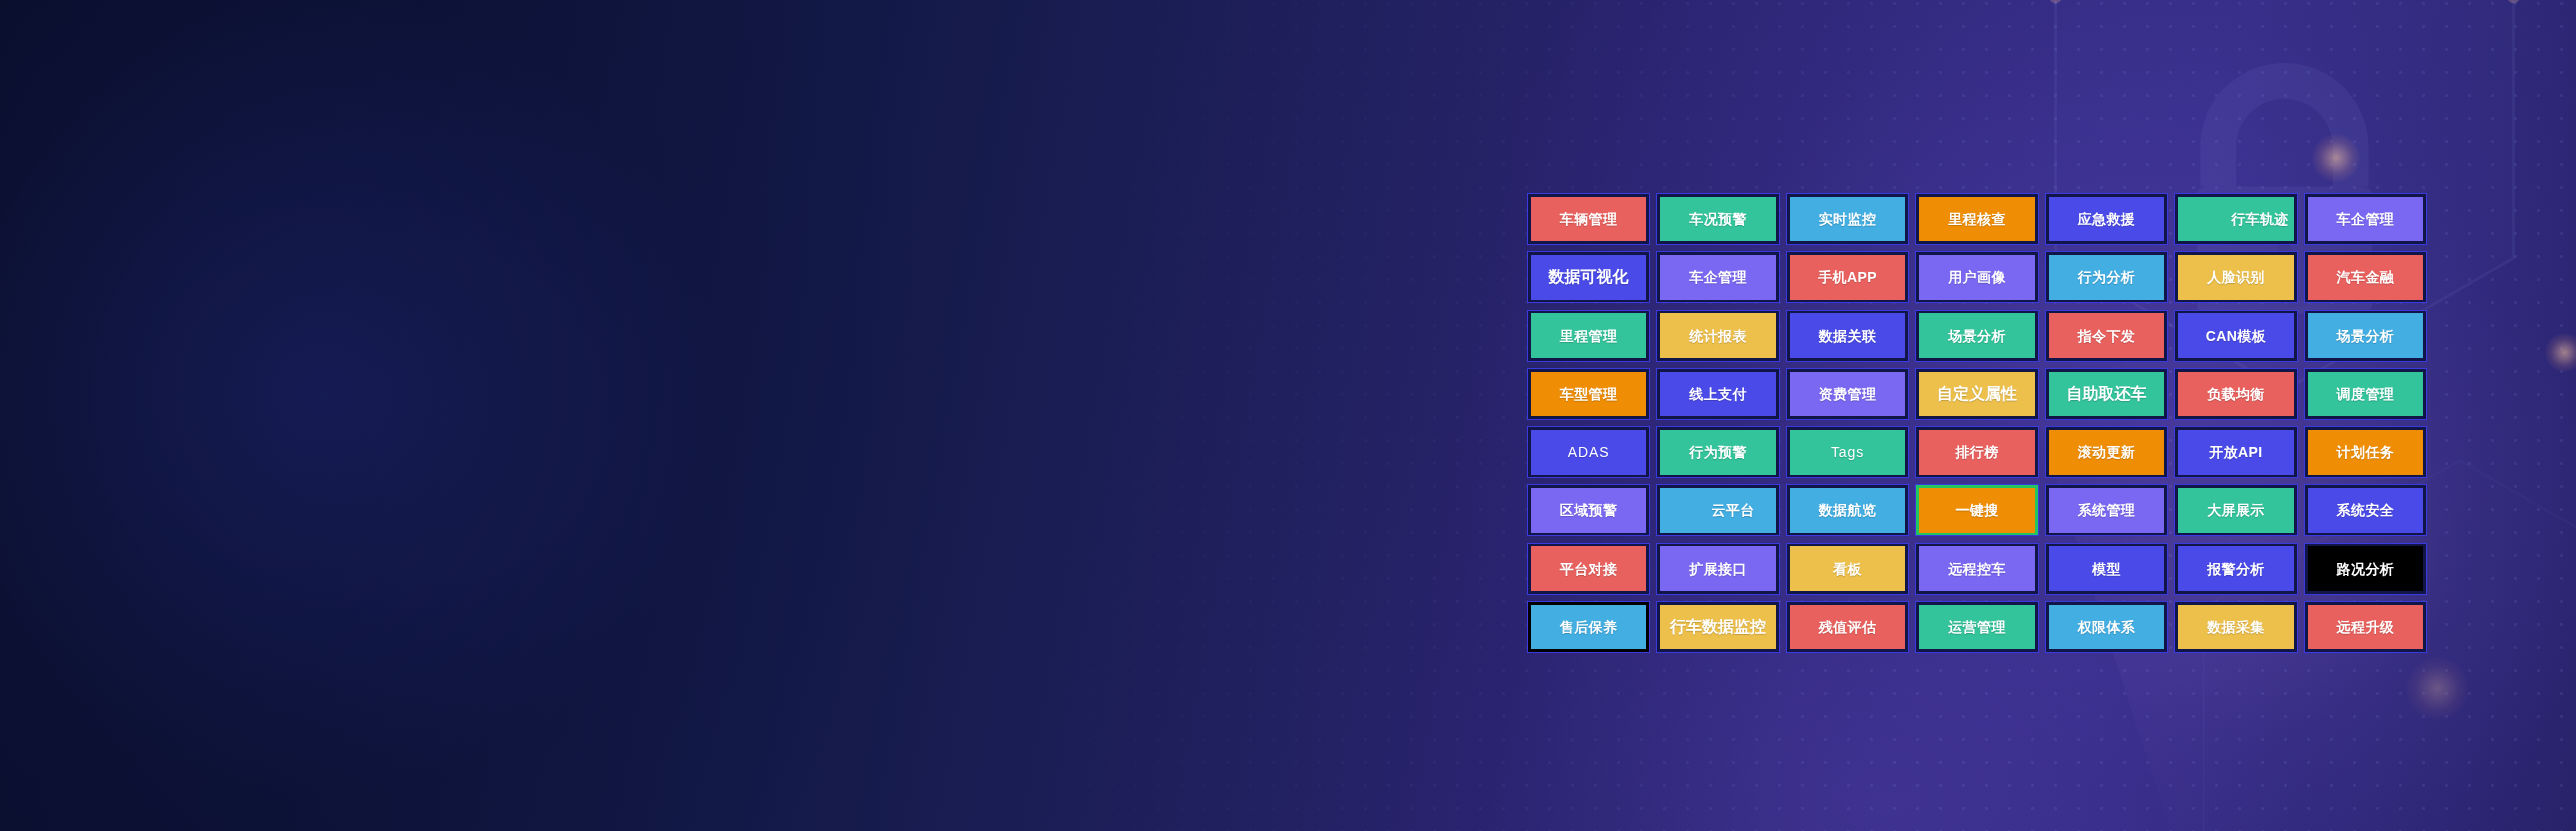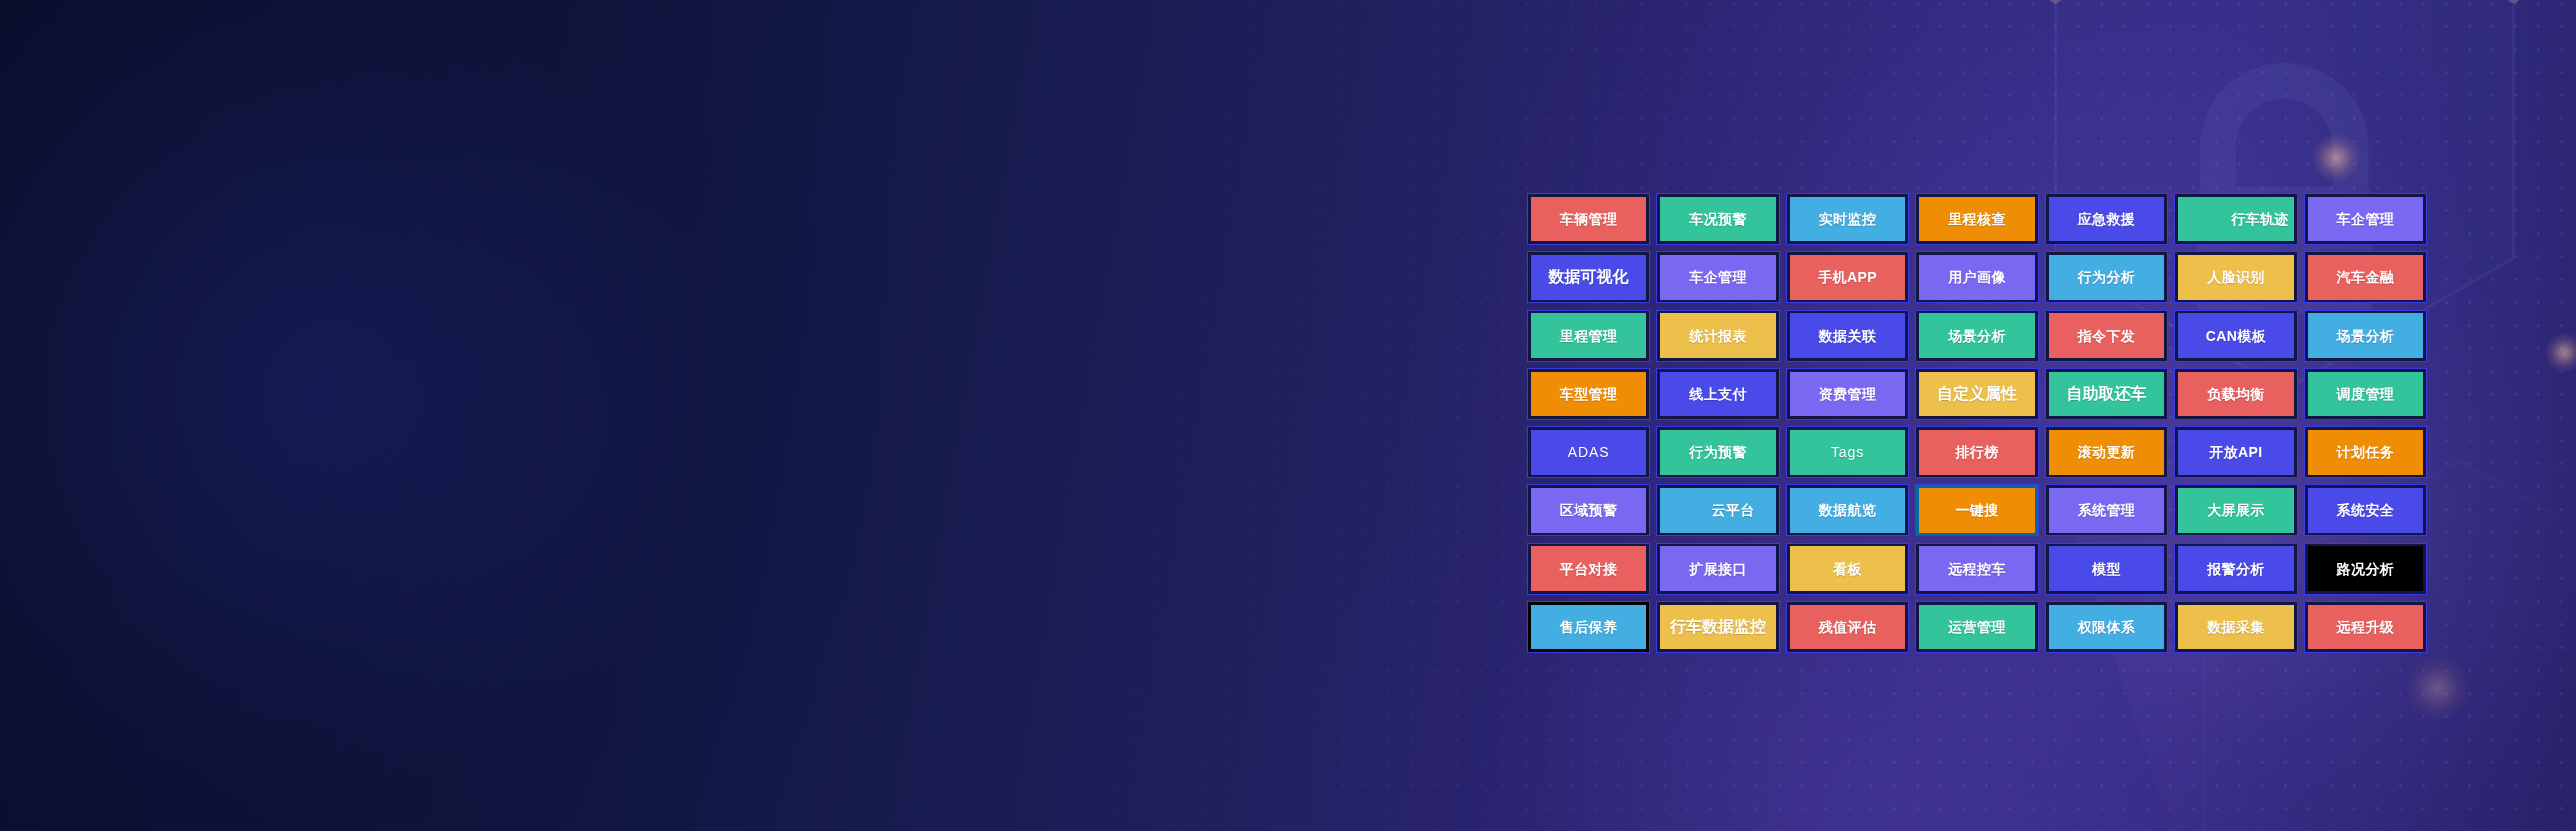--- a/index.html
+++ b/index.html
@@ -379,21 +379,21 @@
         <div class="tag" style="border-color: rgb(59, 58, 224); background: rgb(18, 22, 70);">
           <div class="tag-fill" style="background: rgb(66, 174, 226); padding-left: 30px;">
             <span class="tag-label">云平台</span>
           </div>
         </div>
         <div class="tag" style="border-color: rgb(59, 58, 224); background: rgb(18, 22, 70);">
           <div class="tag-fill" style="background: rgb(66, 174, 226);">
             <span class="tag-label">数据航览</span>
           </div>
         </div>
-        <div class="tag" style="border-color: rgb(59, 58, 224); background: #0369a1; justify-content: center;">
+        <div class="tag" style="border-color: rgb(59, 58, 224); background: #22c55e; justify-content: center;">
           <div class="tag-fill" style="background: rgb(239, 142, 5);">
             <span class="tag-label">一键搜</span>
           </div>
         </div>
         <div class="tag" style="border-color: rgb(59, 58, 224); background: rgb(18, 22, 70);">
           <div class="tag-fill" style="background: rgb(123, 104, 242);">
             <span class="tag-label">系统管理</span>
           </div>
         </div>
         <div class="tag" style="border-color: rgb(59, 58, 224); background: rgb(18, 22, 70);">

